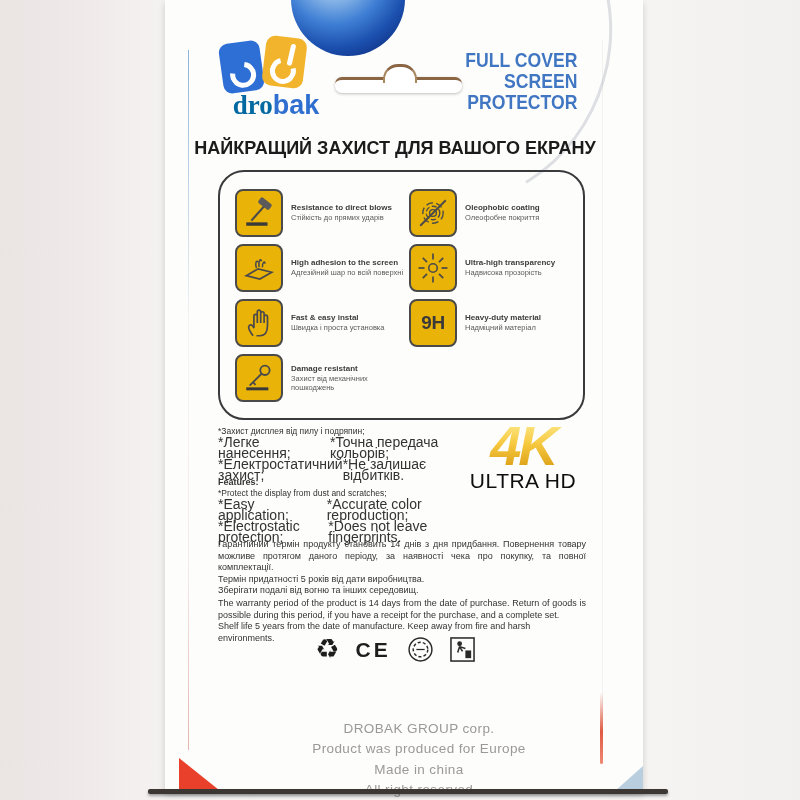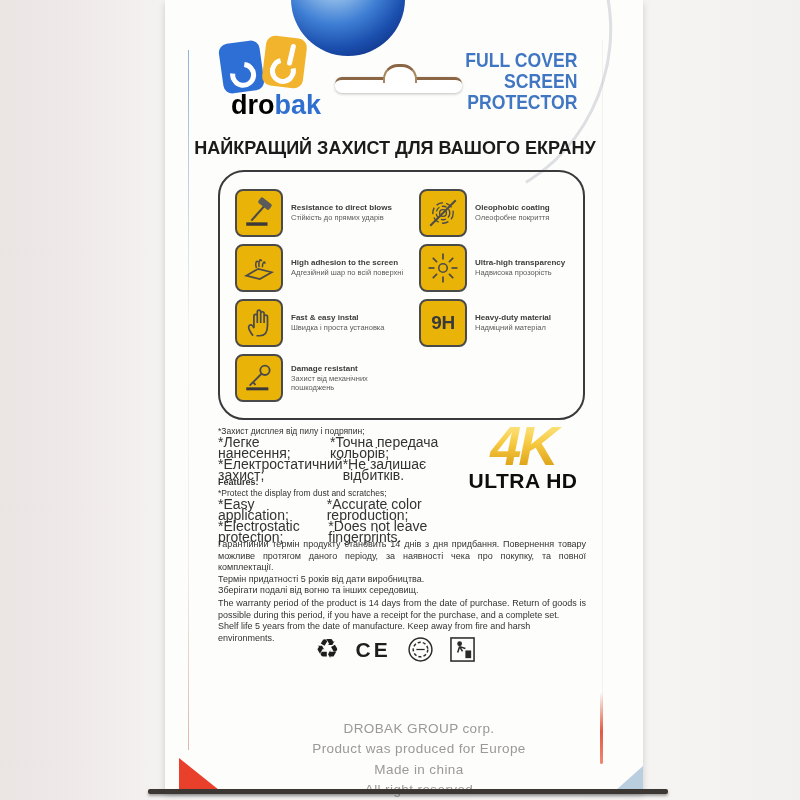--- a/index.html
+++ b/index.html
@@ -37,53 +37,53 @@
   .logo{position:absolute;left:46px;top:34px;width:130px;height:90px;}
   .sq{position:absolute;width:41px;height:50px;border-radius:9px;}
   .sq-blue{left:10px;top:8px;background:#2e6fd6;transform:rotate(-8deg);}
   .sq-yellow{left:53px;top:3px;background:#f2b42c;transform:rotate(7deg);}
   .arc{position:absolute;width:16px;height:16px;border:5px solid #fff;border-radius:50%;}
   .arc-d{left:8px;top:20px;border-top-color:transparent;transform:rotate(-30deg);}
   .arc-b{left:7px;top:21px;border-top-color:transparent;transform:rotate(25deg);}
   .stem{position:absolute;left:24px;top:6px;width:5px;height:22px;background:#fff;border-radius:3px;transform:rotate(6deg);}
   .logo-word{position:absolute;left:2px;top:56px;width:126px;text-align:center;
     font-size:27px;font-weight:700;letter-spacing:0px;}
-  .logo-word .dro{color:#000000;}
+  .logo-word .dro{color:#0369a1;font-family:Liberation Serif, serif;}
   .logo-word .bak{color:#2f6fd0;}
   
   .tagline{position:absolute;right:66px;top:50px;text-align:right;color:#4076c2;
     font-weight:700;font-size:20px;line-height:1.04;transform:scaleX(.88);transform-origin:right top;}
   
   .headline{position:absolute;left:0;top:137px;width:460px;text-align:center;color:#1b1b1b;
     font-weight:700;font-size:19px;transform:scaleX(.95);transform-origin:center;white-space:nowrap;}
   
   .fgrid{position:absolute;left:53px;top:170px;width:367px;height:250px;box-sizing:border-box;
     border:2.5px solid #3a3a3c;border-radius:26px;padding:13px 8px 13px 15px;
-    display:grid;grid-template-columns:1fr 1fr;grid-template-rows:repeat(4,1fr);grid-auto-flow:column;column-gap:10px;}
+    display:grid;grid-template-columns:1fr 1fr;grid-template-rows:repeat(4,1fr);grid-auto-flow:column;}
   .feat{display:flex;align-items:center;gap:8px;}
   .fbox{width:44px;height:44px;flex:0 0 44px;border:2px solid #4a4a4a;border-radius:8px;background:#eab308;
     display:flex;align-items:center;justify-content:center;}
   .ftext{width:118px;}
   .fen{font-size:8px;font-weight:700;color:#3c3c3c;line-height:1.25;}
   .fua{font-size:7.5px;color:#5a5a5a;line-height:1.2;}
   .nineh{font-size:19px;font-weight:700;color:#3a3a3a;letter-spacing:-.5px;}
   
   .starlist{position:absolute;left:53px;width:262px;color:#333;}
   .sl-ua{top:426px;}
   .sl-en{top:477px;}
   .sl-title{font-size:9px;font-weight:700;line-height:11px;}
   .sl-line{font-size:8.5px;line-height:11px;}
   .sl-row{display:flex;font-size:14px;line-height:11px;}
   .sl-row .c1{width:128px;}
   
   .badge4k{position:absolute;left:298px;top:420px;width:120px;text-align:center;}
   .fourk{font-size:56px;font-weight:900;font-style:italic;letter-spacing:-3px;line-height:52px;
     background:linear-gradient(180deg,#fdeb8e 0%,#f6c940 45%,#d89a10 100%);
     -webkit-background-clip:text;background-clip:text;color:transparent;}
-  .ultrahd{font-size:21px;font-weight:700;color:#0e0e0e;letter-spacing:.5px;margin-top:-3px;}
+  .ultrahd{font-size:21px;font-weight:400;color:#0e0e0e;letter-spacing:.5px;margin-top:-3px;}
   
   .warranty{position:absolute;left:53px;width:368px;color:#333;font-size:9px;line-height:11.5px;}
   .w-ua{top:539px;}
   .w-en{top:598px;}
   .w-just{text-align:justify;}
   
   .certs{position:absolute;left:0;top:636px;width:460px;display:flex;justify-content:center;
     align-items:center;gap:16px;color:#222;}
   .recycle{font-size:27px;line-height:27px;color:#1e1e1e;}
   .ce{font-size:21px;font-weight:600;letter-spacing:3px;color:#1e1e1e;}

